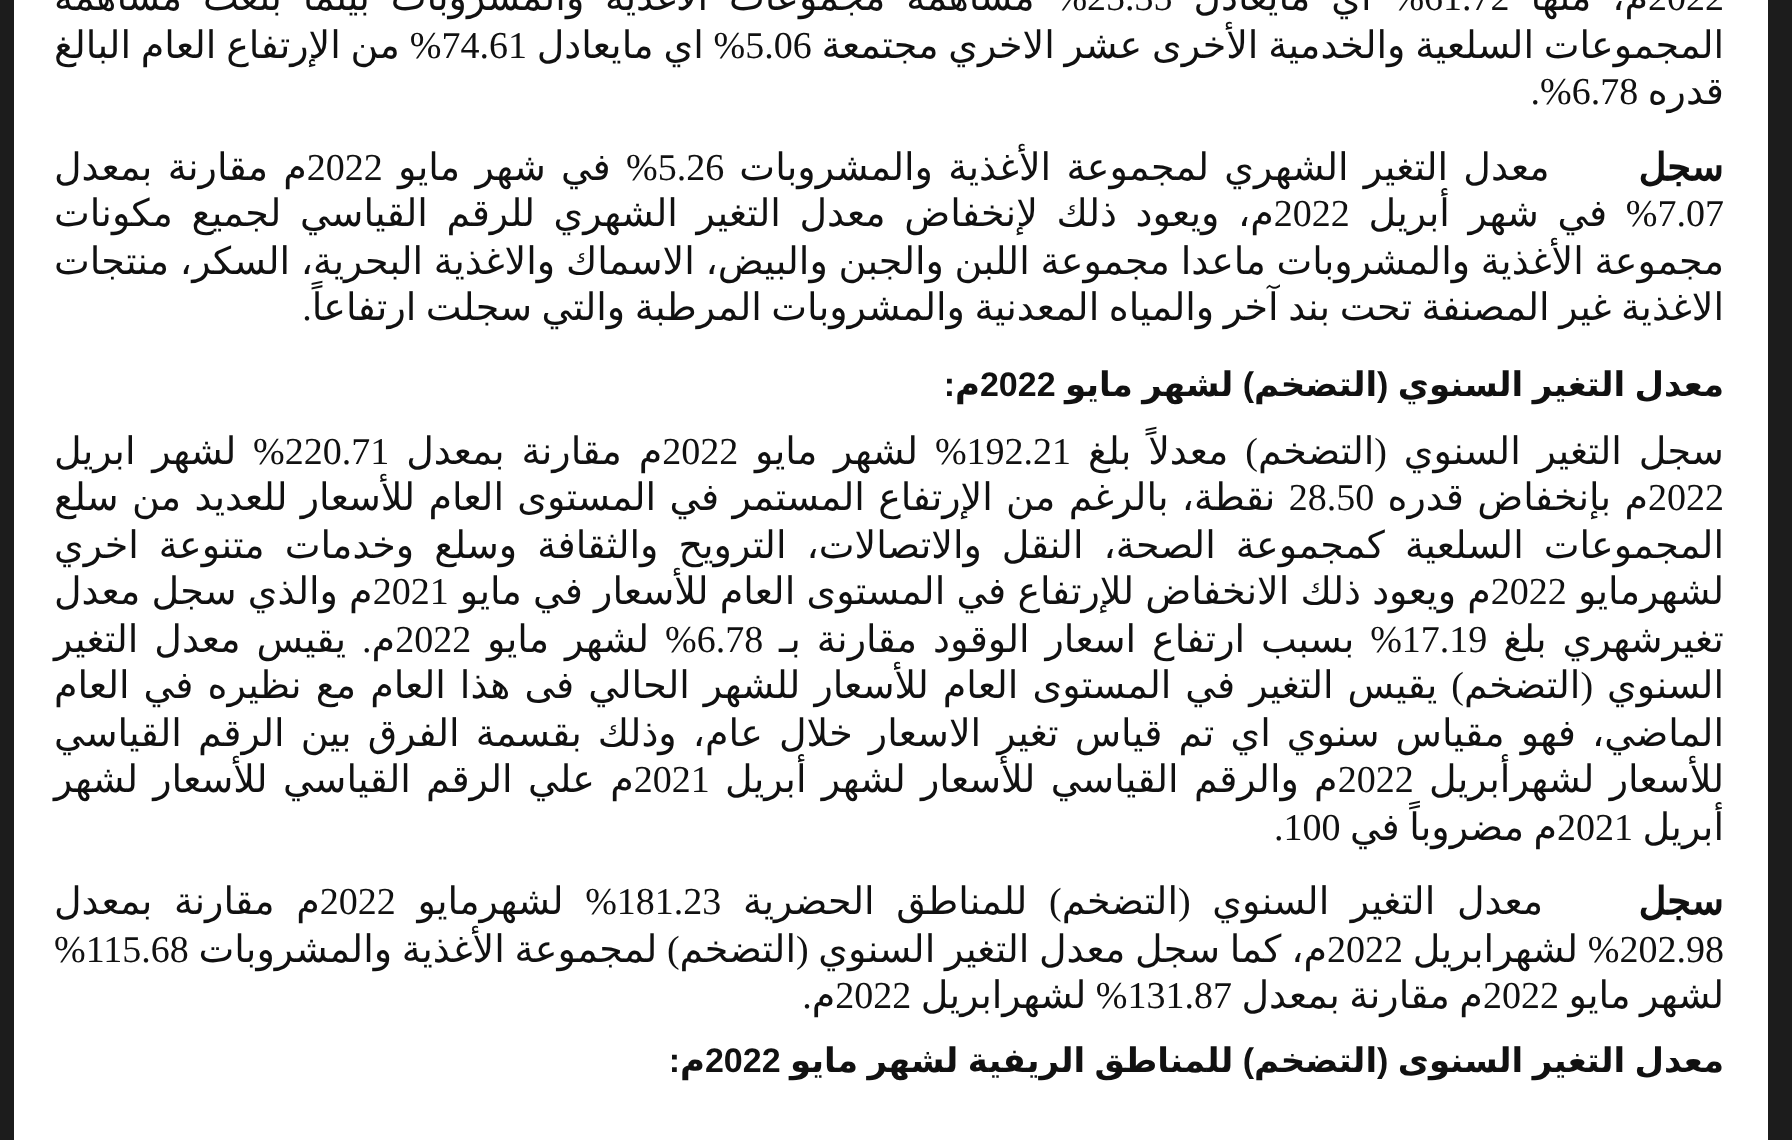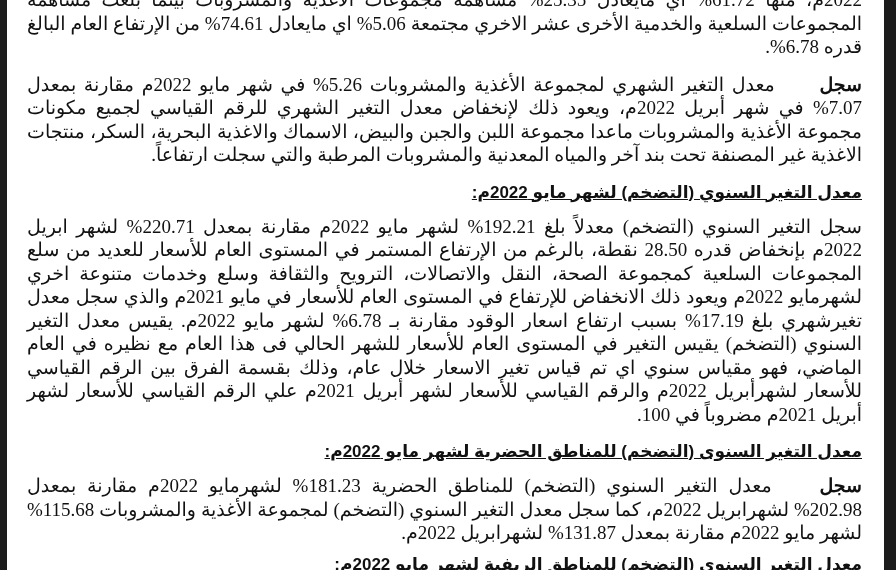--- a/index.html
+++ b/index.html
@@ -30,21 +30,20 @@
       font-size: 19px;
       line-height: 23.5px;
       color: #111;
     }
     p {
       margin: 0 0 14px 0;
     }
     .heading {
       font-family: "Liberation Sans", "DejaVu Sans", sans-serif;
       font-weight: bold;
-      text-decoration: underline;
       font-size: 17px;
       margin: 0 0 10px 0;
       line-height: 24px;
     }
     .lead {
       font-weight: bold;
       margin-left: 37px;
     }
     .tight { margin-bottom: 8px; }
   </style>
@@ -59,21 +58,20 @@
       <span>عشر الاخري مجتمعة 5.06% اي مايعادل 74.61% من الإرتفاع العام البالغ قدره 6.78%.</span>
     </p>
 
     <p>
       <span class="lead">سجل</span><span> معدل التغير الشهري لمجموعة الأغذية والمشروبات 5.26% في شهر مايو 2022م مقارنة بمعدل 7.07% في شهر أبريل 2022م، ويعود ذلك لإنخفاض معدل التغير الشهري للرقم القياسي لجميع مكونات مجموعة الأغذية والمشروبات ماعدا مجموعة اللبن والجبن والبيض، الاسماك والاغذية البحرية، السكر، منتجات الاغذية غير المصنفة تحت بند آخر والمياه المعدنية والمشروبات المرطبة والتي سجلت ارتفاعاً.</span>
     </p>
 
     <div class="heading">معدل التغير السنوي (التضخم) لشهر مايو 2022م:</div>
     <p>سجل التغير السنوي (التضخم) معدلاً بلغ 192.21% لشهر مايو 2022م مقارنة بمعدل 220.71% لشهر ابريل 2022م بإنخفاض قدره 28.50 نقطة، بالرغم من الإرتفاع المستمر في المستوى العام للأسعار للعديد من سلع المجموعات السلعية كمجموعة الصحة، النقل والاتصالات، الترويح والثقافة وسلع وخدمات متنوعة اخري لشهرمايو 2022م ويعود ذلك الانخفاض للإرتفاع في المستوى العام للأسعار في مايو 2021م والذي سجل معدل تغيرشهري بلغ 17.19% بسبب ارتفاع اسعار الوقود مقارنة بـ 6.78% لشهر مايو 2022م. يقيس معدل التغير السنوي (التضخم) يقيس التغير في المستوى العام للأسعار للشهر الحالي فى هذا العام مع نظيره في العام الماضي، فهو مقياس سنوي اي تم قياس تغير الاسعار خلال عام، وذلك بقسمة الفرق بين الرقم القياسي للأسعار لشهرأبريل 2022م والرقم القياسي للأسعار لشهر أبريل 2021م علي الرقم القياسي للأسعار لشهر أبريل 2021م مضروباً في 100.</p>
 
-    <div class="heading">معدل التغير السنوى (التضخم) للمناطق الحضرية لشهر مايو 2022م:</div>
     <p class="tight">
       <span class="lead">سجل</span><span> معدل التغير السنوي (التضخم) للمناطق الحضرية 181.23% لشهرمايو 2022م مقارنة بمعدل 202.98% لشهرابريل 2022م، كما سجل معدل التغير السنوي (التضخم) لمجموعة الأغذية والمشروبات 115.68% لشهر مايو 2022م مقارنة بمعدل 131.87% لشهرابريل 2022م.</span>
     </p>
 
     <div class="heading">معدل التغير السنوى (التضخم) للمناطق الريفية لشهر مايو 2022م:</div>
 
   </div>
 </div>
 
 </body></html>

